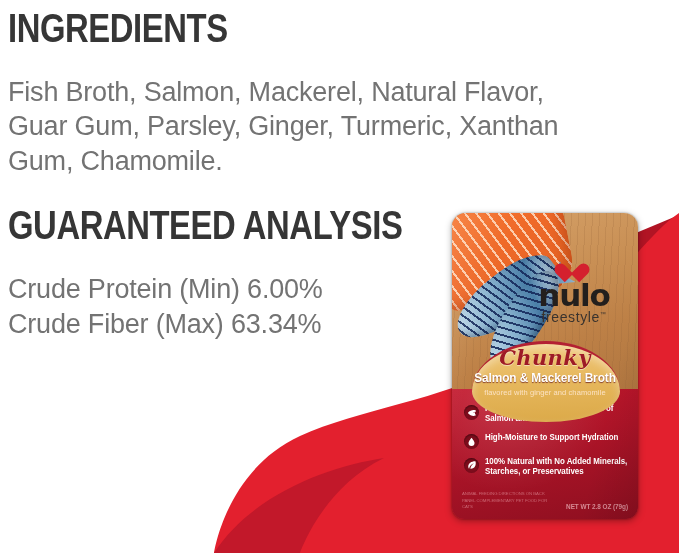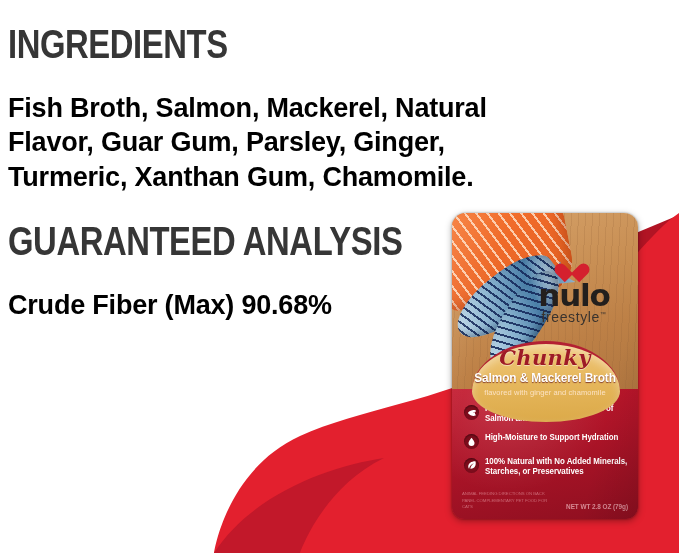--- a/index.html
+++ b/index.html
@@ -22,44 +22,44 @@
     left: 0; top: 0;
     width: 679px; height: 553px;
     z-index: 1;
     pointer-events: none;
   }
 
   
   #text-column {
     position: absolute;
     left: 8px;
-    top: 16px;
+    top: 0;
     width: 628px;
     z-index: 5;
   }
   .section-heading {
     font-family: "Liberation Sans Narrow", "Liberation Sans", sans-serif;
     font-weight: bold;
     font-size: 40px;
     line-height: 1.0;
     color: #363636;
     letter-spacing: -0.5px;
     transform: scaleX(0.82);
     transform-origin: left center;
     white-space: nowrap;
   }
   #ingredients-heading { margin-top: 8px; }
   #analysis-heading { margin-top: 6px; }
 
   .body-text {
     font-family: "Liberation Sans", sans-serif;
-    font-weight: bold;
+    font-weight: normal;
     font-size: 27px;
     line-height: 1.28;
-    color: #000000;
+    color: #737373;
     letter-spacing: -0.2px;
   }
   #ingredients-body {
     margin-top: 14px;
     width: 560px;
   }
   #analysis-list {
     margin-top: 12px;
     list-style: none;
     padding: 0;
@@ -336,21 +336,22 @@
 
 <div id="text-column">
 
   <h1 id="ingredients-heading" class="section-heading">INGREDIENTS</h1>
 
   <p id="ingredients-body" class="body-text">Fish Broth, Salmon, Mackerel, Natural Flavor, Guar Gum, Parsley, Ginger, Turmeric, Xanthan Gum, Chamomile.</p>
 
   <h1 id="analysis-heading" class="section-heading">GUARANTEED ANALYSIS</h1>
 
   <ul id="analysis-list" class="body-text">
-    <li>Crude Fiber (Max) 90.68%</li>
+    <li>Crude Protein (Min) 6.00%</li>
+    <li>Crude Fiber (Max) 63.34%</li>
   </ul>
 </div>
 
 <div id="product-pouch">
 
   <div id="pouch-top">
     <div id="salmon-fillet"></div>
     <div id="mackerel-1" class="mackerel"></div>
     <div id="tail-1" class="mackerel-tail"></div>
     <div id="mackerel-2" class="mackerel"></div>

